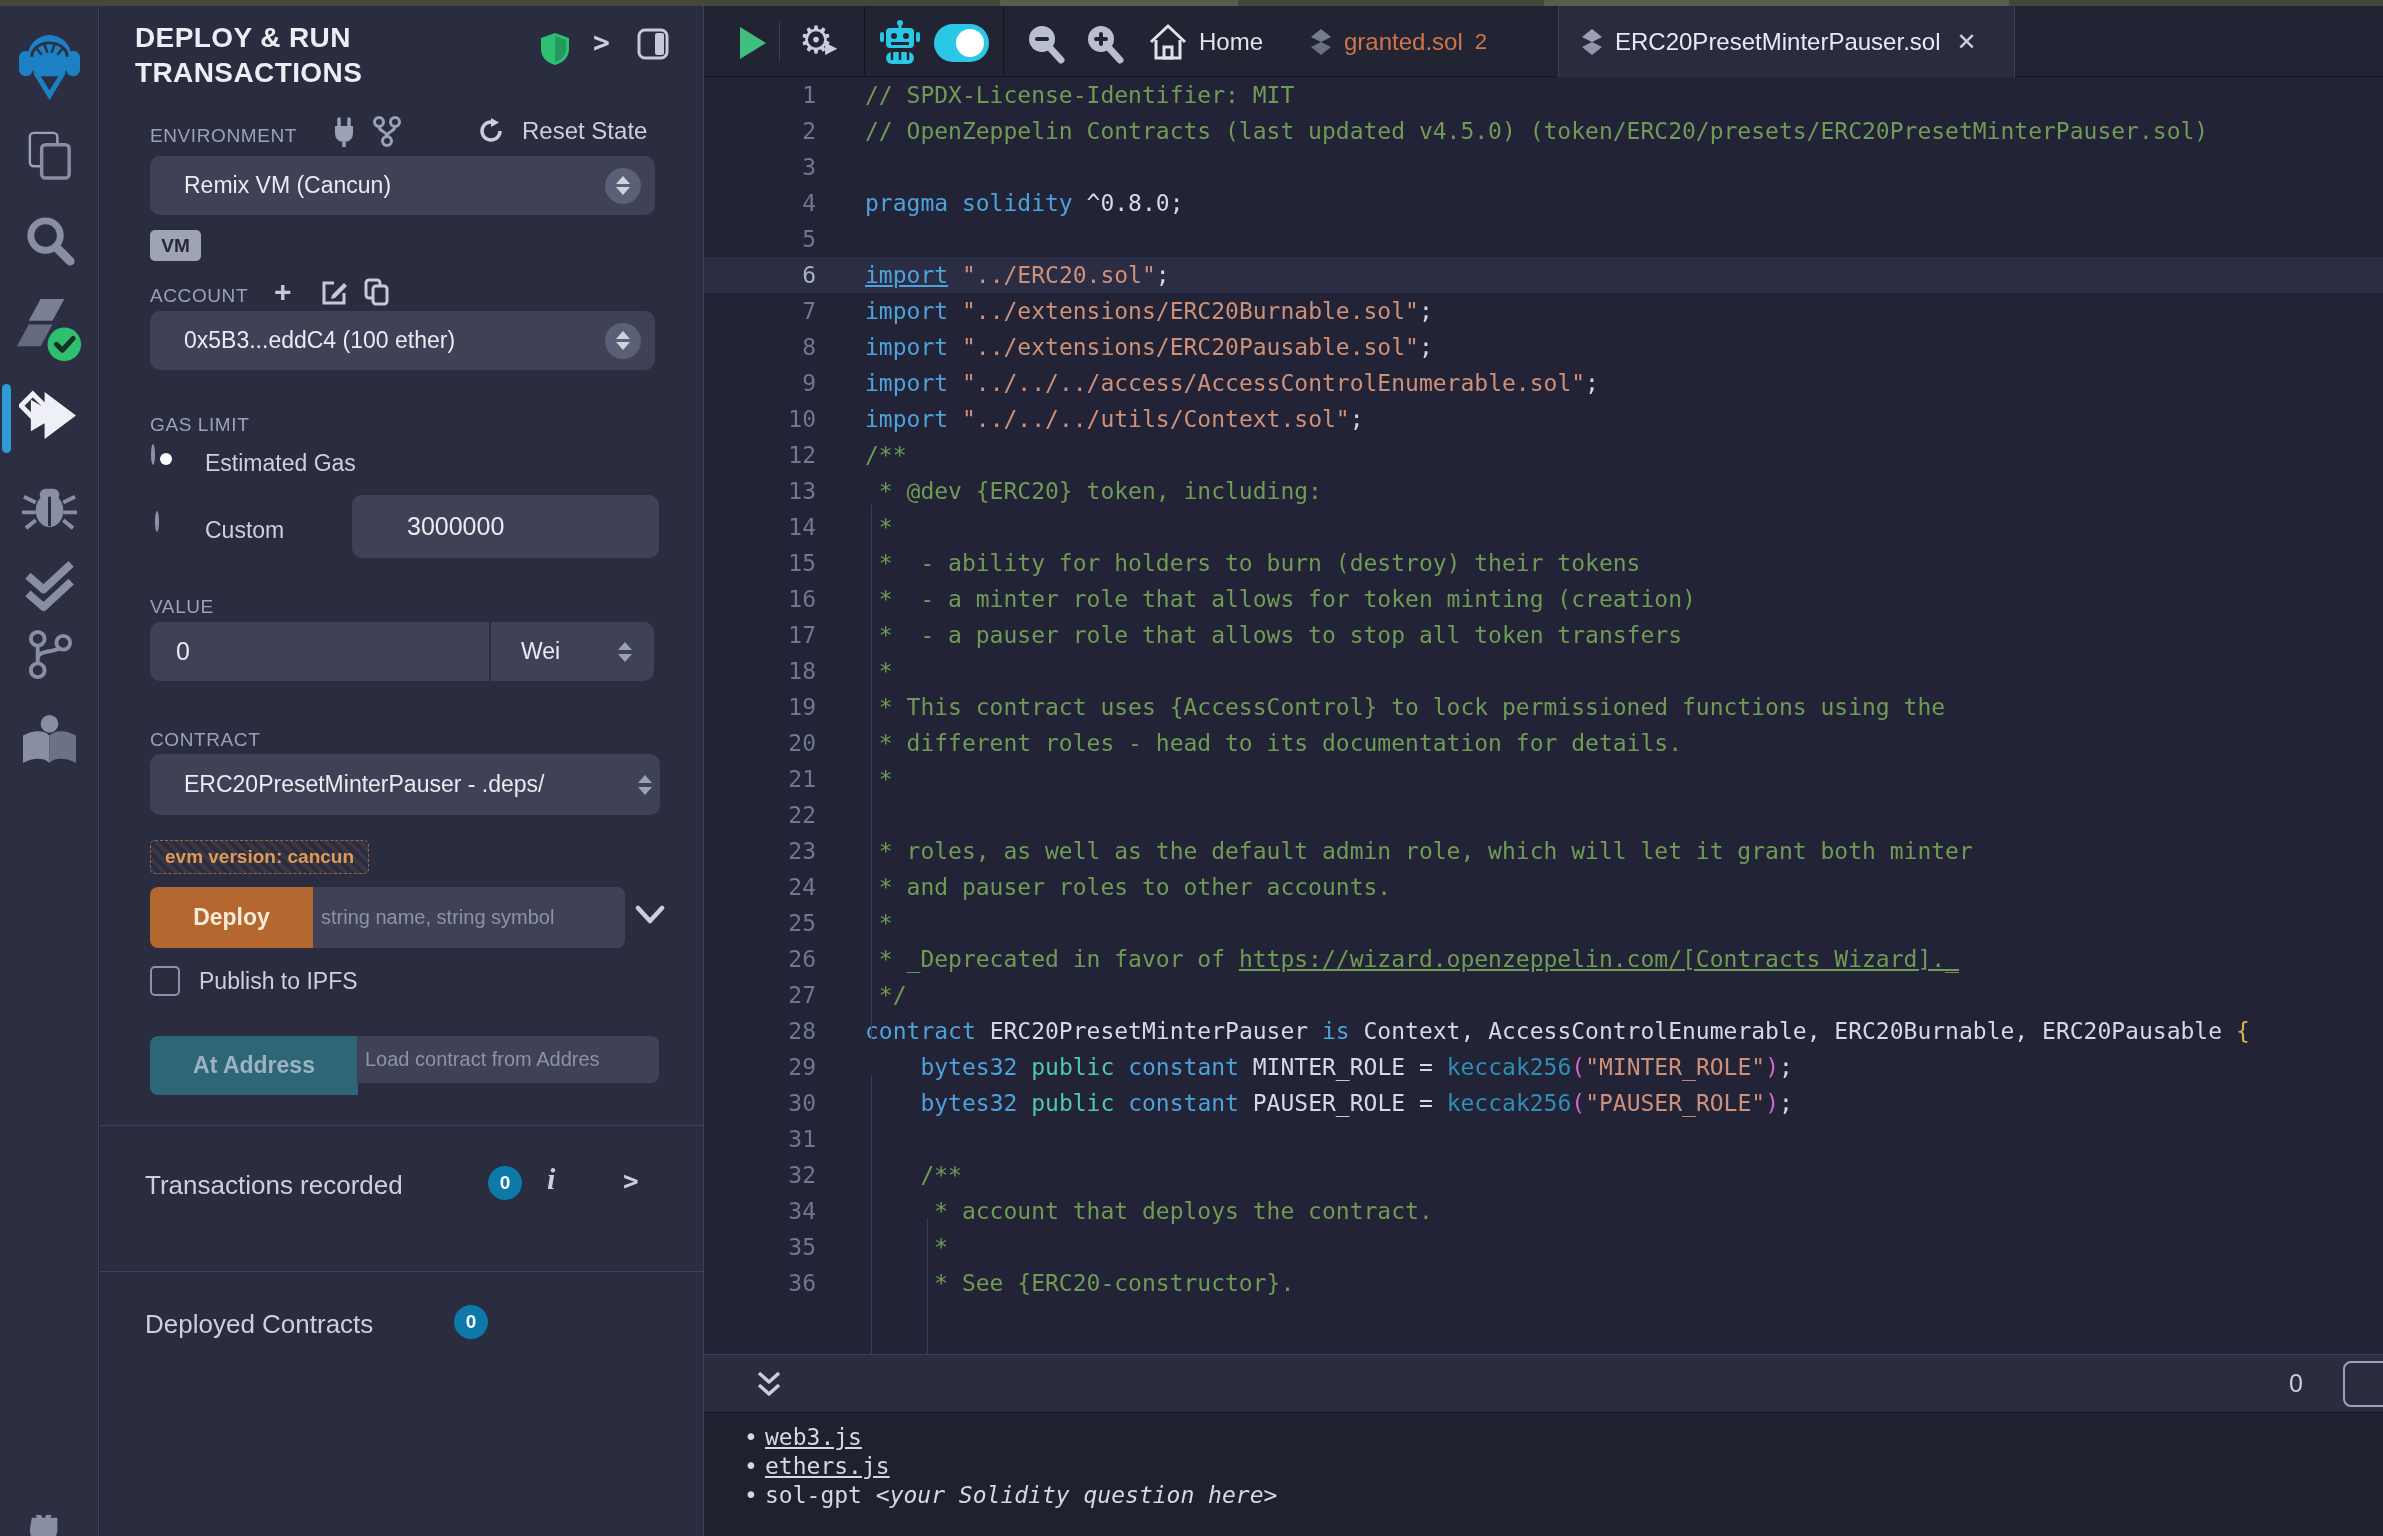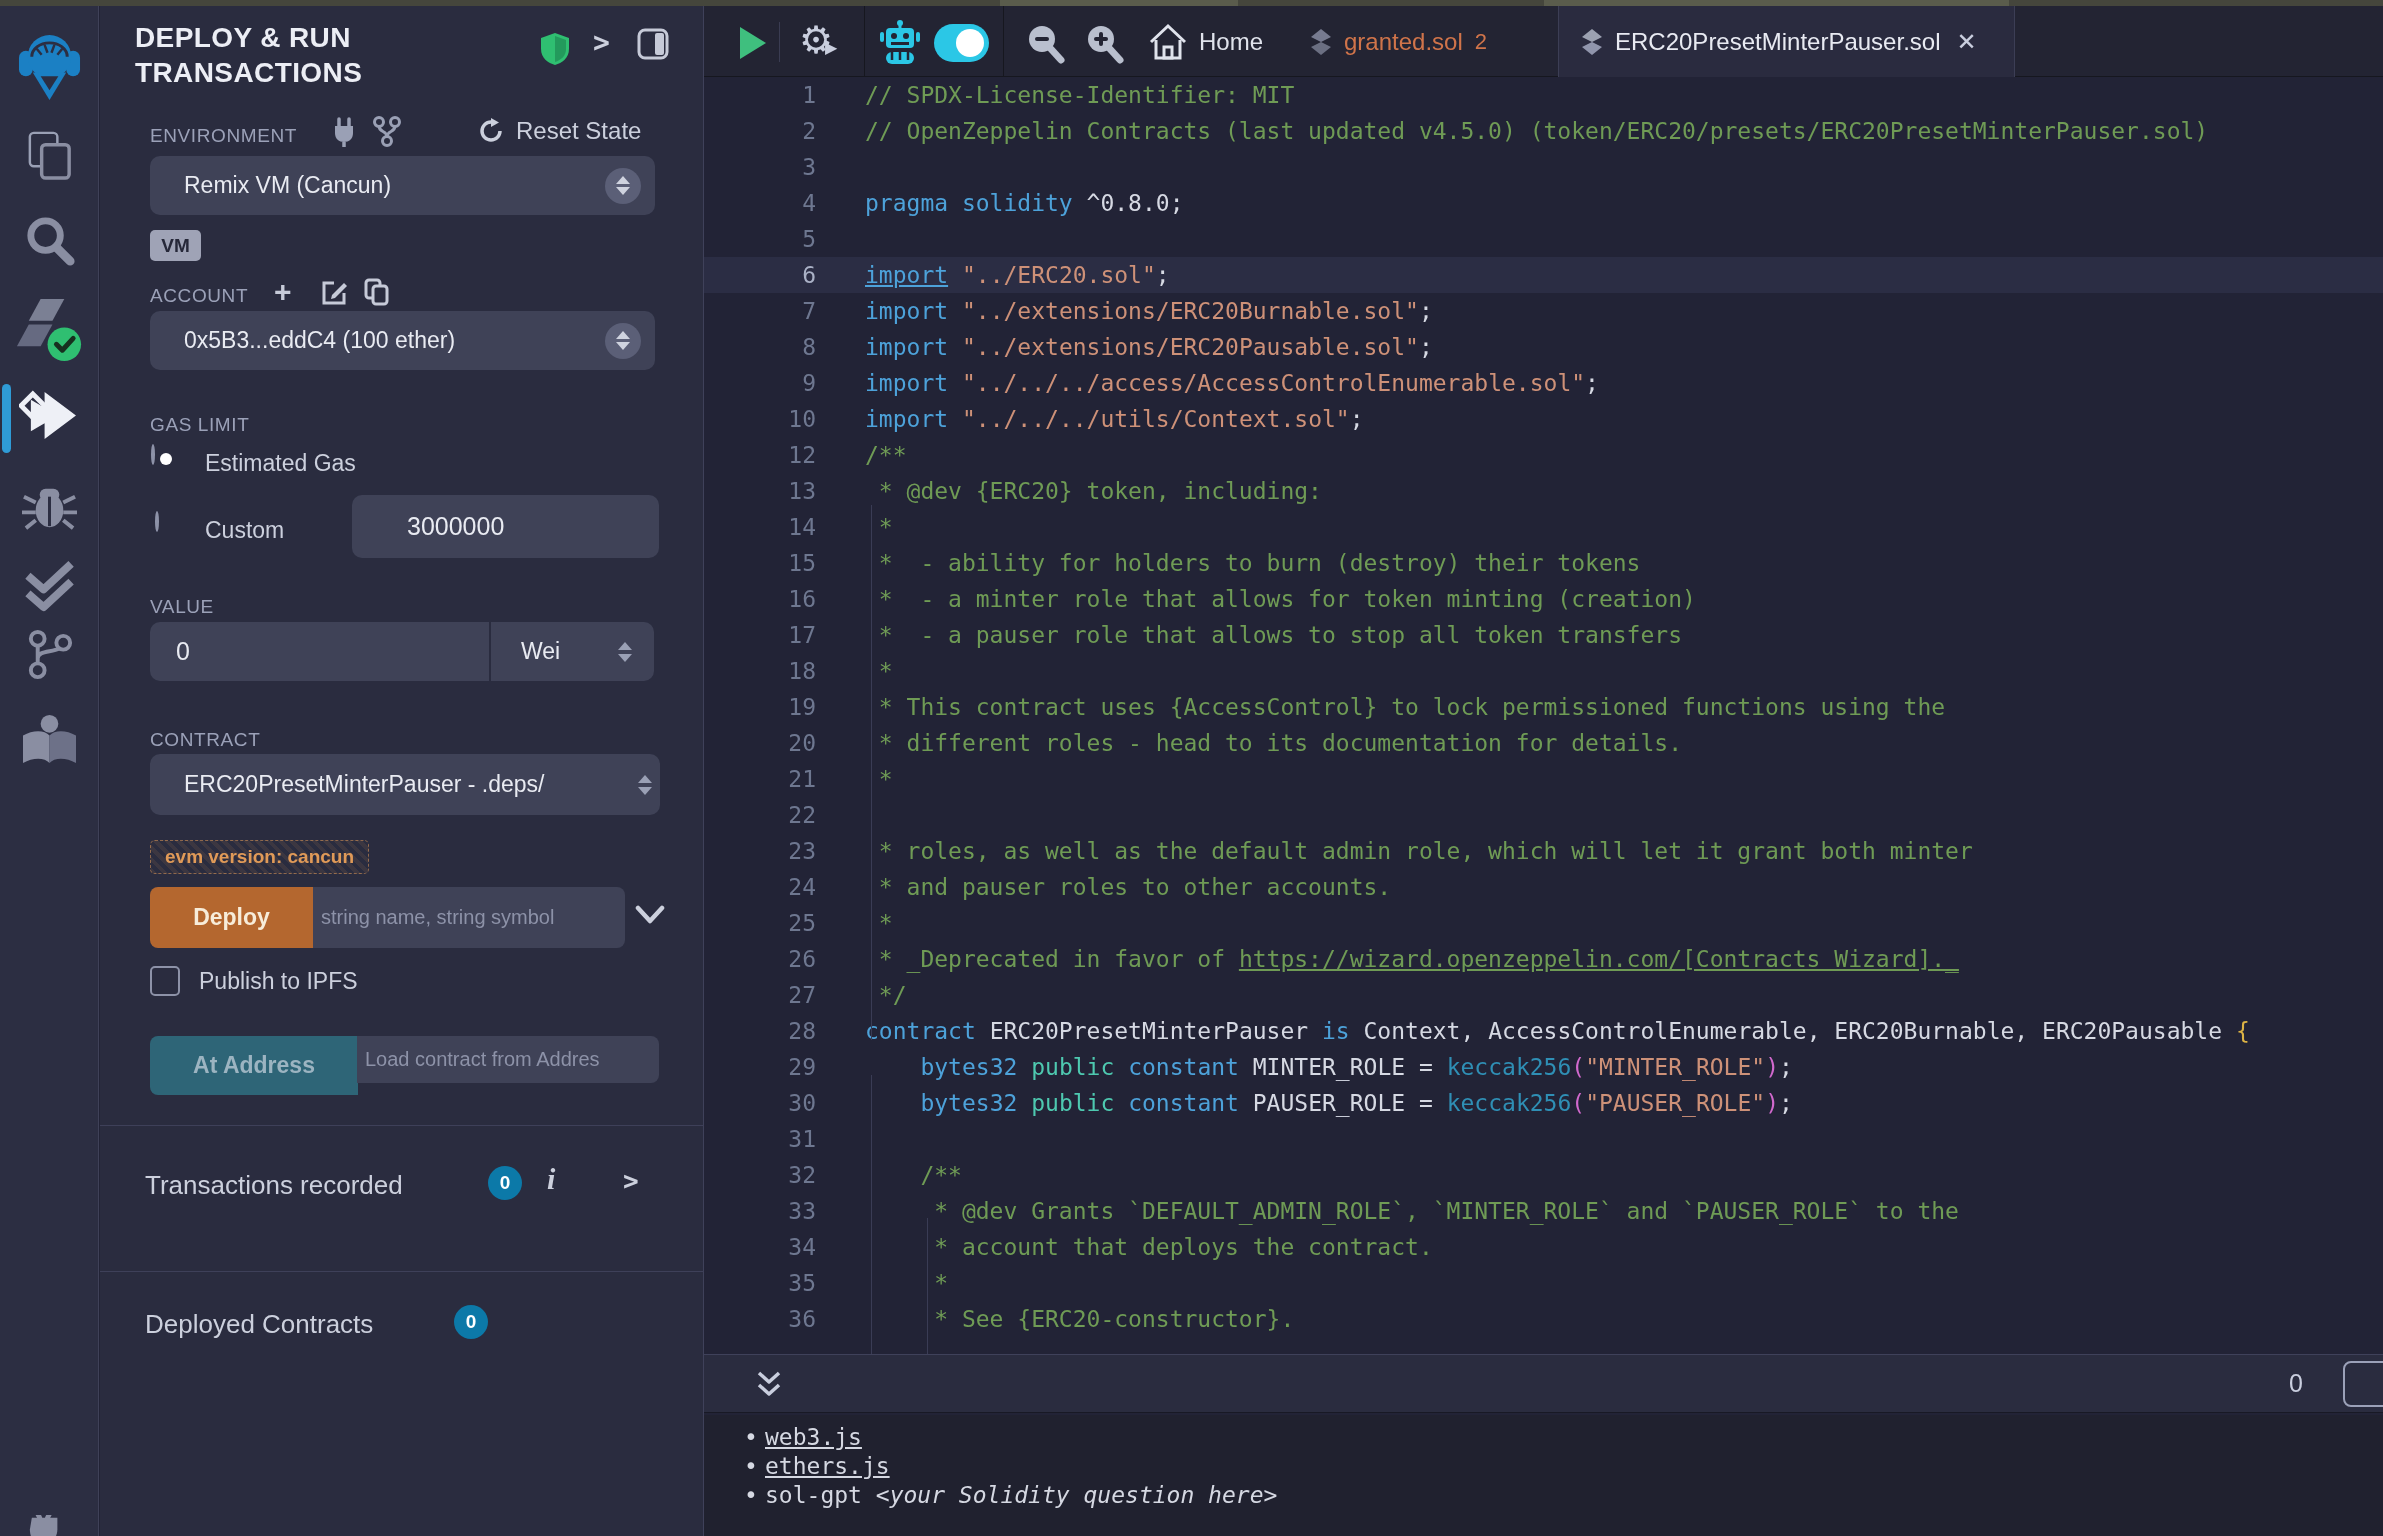--- a/index.html
+++ b/index.html
@@ -196,21 +196,21 @@
     </svg>
   </span>
   <span class="abs" style="left:271px;top:109px;">
     <svg width="32" height="32" viewBox="0 0 32 32">
       <circle cx="8" cy="7" r="4.5" fill="none" stroke="#9aa0b5" stroke-width="3"></circle>
       <circle cx="24" cy="7" r="4.5" fill="none" stroke="#9aa0b5" stroke-width="3"></circle>
       <circle cx="16" cy="26" r="4.5" fill="none" stroke="#9aa0b5" stroke-width="3"></circle>
       <path d="M8 11 C8 18 16 15 16 22 M24 11 C24 18 16 15 16 22" fill="none" stroke="#9aa0b5" stroke-width="3"></path>
     </svg>
   </span>
-  <div class="abs" style="left:378px;top:111px;display:flex;align-items:center;gap:12px;">
+  <div class="abs" style="left:378px;top:111px;display:flex;align-items:center;gap:18px;">
     <svg width="26" height="26" viewBox="0 0 26 26">
       <path d="M22 13 A9 9 0 1 1 13 4" fill="none" stroke="#ccd0dd" stroke-width="3.5"></path>
       <polygon points="13,0 13,9 21,4.5" fill="#ccd0dd"></polygon>
     </svg>
     <span style="font-size:24px;color:#ccd0dd;">Reset State</span>
   </div>
 
   <div class="abs select" style="left:50px;top:150px;width:505px;height:59px;">
     <span class="sel-text">Remix VM (Cancun)</span>
     <span class="stepper-circle">
@@ -406,21 +406,20 @@
         <div class="code-row"><span class="ln">23</span><span class="lt"><span class="tok-c"> * roles, as well as the default admin role, which will let it grant both minter</span></span></div>
         <div class="code-row"><span class="ln">24</span><span class="lt"><span class="tok-c"> * and pauser roles to other accounts.</span></span></div>
         <div class="code-row"><span class="ln">25</span><span class="lt"><span class="tok-c"> *</span></span></div>
         <div class="code-row"><span class="ln">26</span><span class="lt"><span class="tok-c"> * _Deprecated in favor of </span><span class="tok-cu">https://wizard.openzeppelin.com/[Contracts Wizard]._</span></span></div>
         <div class="code-row"><span class="ln">27</span><span class="lt"><span class="tok-c"> */</span></span></div>
         <div class="code-row"><span class="ln">28</span><span class="lt"><span class="tok-k">contract</span><span class="tok-p"> ERC20PresetMinterPauser </span><span class="tok-k">is</span><span class="tok-p"> Context, AccessControlEnumerable, ERC20Burnable, ERC20Pausable </span><span class="tok-b1">{</span></span></div>
         <div class="code-row"><span class="ln">29</span><span class="lt"><span class="tok-p">    </span><span class="tok-k">bytes32</span><span class="tok-p"> </span><span class="tok-m">public</span><span class="tok-p"> </span><span class="tok-k">constant</span><span class="tok-p"> MINTER_ROLE = </span><span class="tok-f">keccak256</span><span class="tok-b2">(</span><span class="tok-s">"MINTER_ROLE"</span><span class="tok-b2">)</span><span class="tok-p">;</span></span></div>
         <div class="code-row"><span class="ln">30</span><span class="lt"><span class="tok-p">    </span><span class="tok-k">bytes32</span><span class="tok-p"> </span><span class="tok-m">public</span><span class="tok-p"> </span><span class="tok-k">constant</span><span class="tok-p"> PAUSER_ROLE = </span><span class="tok-f">keccak256</span><span class="tok-b2">(</span><span class="tok-s">"PAUSER_ROLE"</span><span class="tok-b2">)</span><span class="tok-p">;</span></span></div>
         <div class="code-row"><span class="ln">31</span><span class="lt"></span></div>
         <div class="code-row"><span class="ln">32</span><span class="lt"><span class="tok-c">    /**</span></span></div>
-        <div class="code-row"><span class="ln">33</span><span class="lt"><span class="tok-c">     * @dev Grants `DEFAULT_ADMIN_ROLE`, `MINTER_ROLE` and `PAUSER_ROLE` to the</span></span></div>
         <div class="code-row"><span class="ln">34</span><span class="lt"><span class="tok-c">     * account that deploys the contract.</span></span></div>
         <div class="code-row"><span class="ln">35</span><span class="lt"><span class="tok-c">     *</span></span></div>
         <div class="code-row"><span class="ln">36</span><span class="lt"><span class="tok-c">     * See {ERC20-constructor}.</span></span></div>
       </div>
     <div class="guide" style="left:167px;top:428px;height:535px;"></div>
     <div class="guide" style="left:167px;top:998px;height:279px;"></div>
     <div class="guide" style="left:223px;top:1141px;height:137px;"></div>
   </div>
 
   <div id="term-toolbar">

